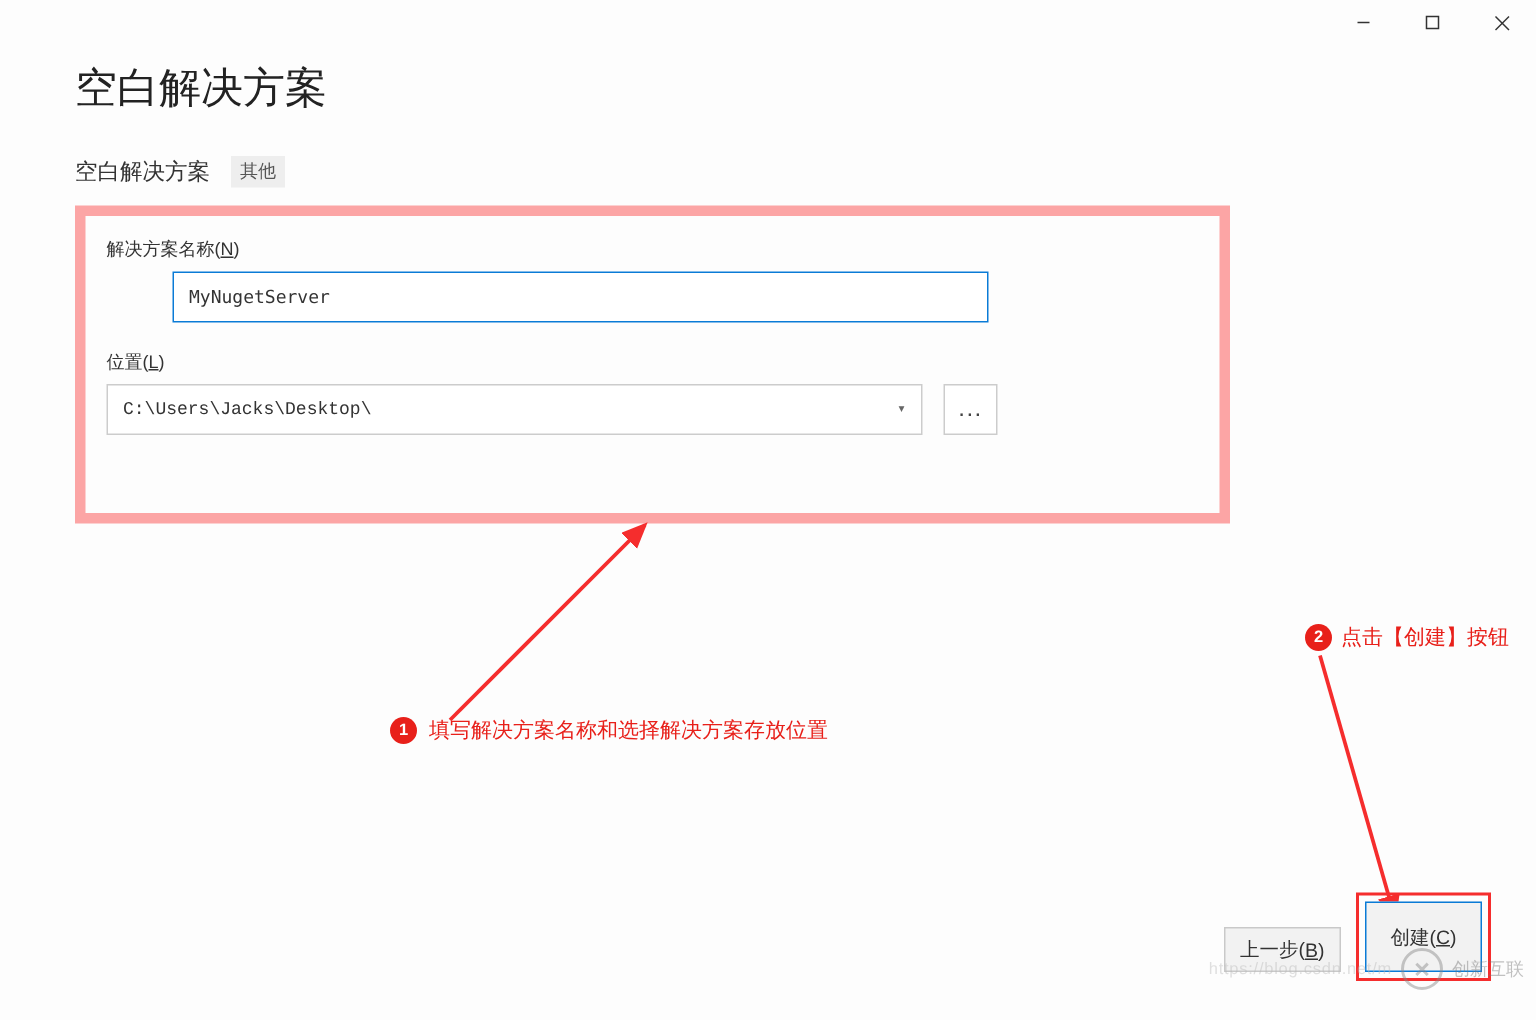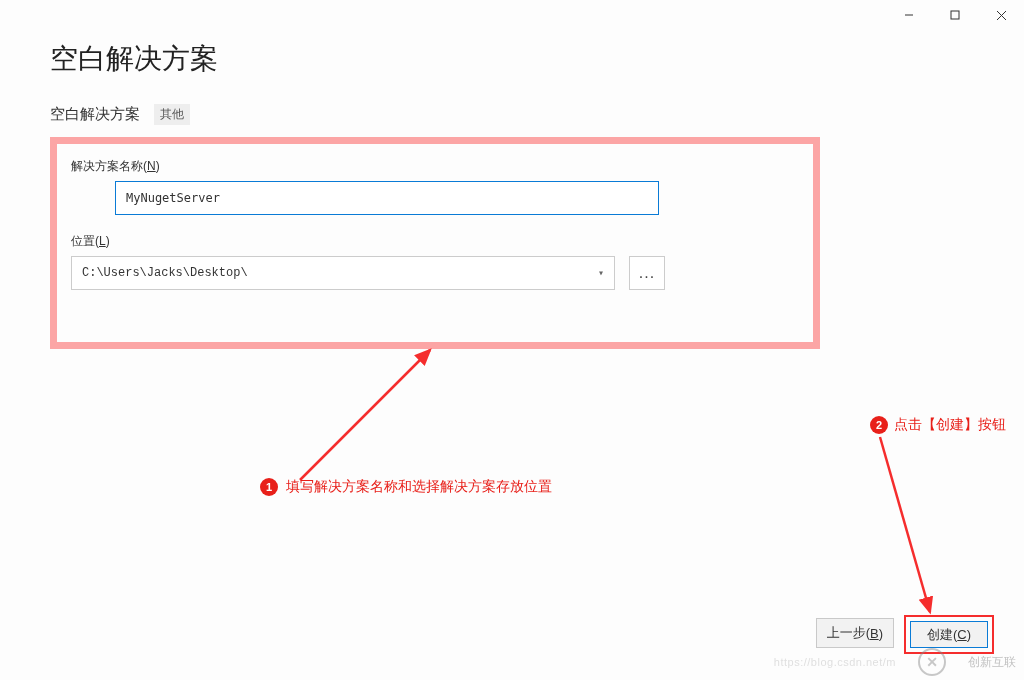--- a/index.html
+++ b/index.html
@@ -106,30 +106,30 @@
   font-size: 13px; color: #333;
   display: flex; align-items: center; justify-content: space-between;
   padding: 0 10px;
 }
 .create-wrap {
   border: 2px solid #f52d2d;
   padding: 4px;
   position: absolute; right: 30px; bottom: 26px;
 }
 .create-btn {
-  min-width: 78px; height: 27px;
+  min-width: 78px; height: 47px;
   border: 1px solid #0a7bd6;
   background: #f2f2f2;
   font-size: 13px; color: #333;
   display: flex; align-items: center; justify-content: center;
   padding: 0 10px;
 }
 .watermark {
-  position: absolute; right: 8px; bottom: 4px;
-  display: flex; align-items: center; gap: 22px;
+  position: absolute; right: 8px; bottom: 20px;
+  display: flex; align-items: center; gap: 6px;
   opacity: 0.45; font-size: 12px; color: #777; justify-content: flex-end;
 }
 .watermark .url { font-size: 11px; color: #bbb; letter-spacing: .5px;}
 .wm-logo {
   width: 28px; height: 28px; border: 2px solid #888; border-radius: 50%;
   display: flex; align-items: center; justify-content: center;
   font-weight: bold; color: #888; font-size: 14px;
 }
 </style>
 </head>

